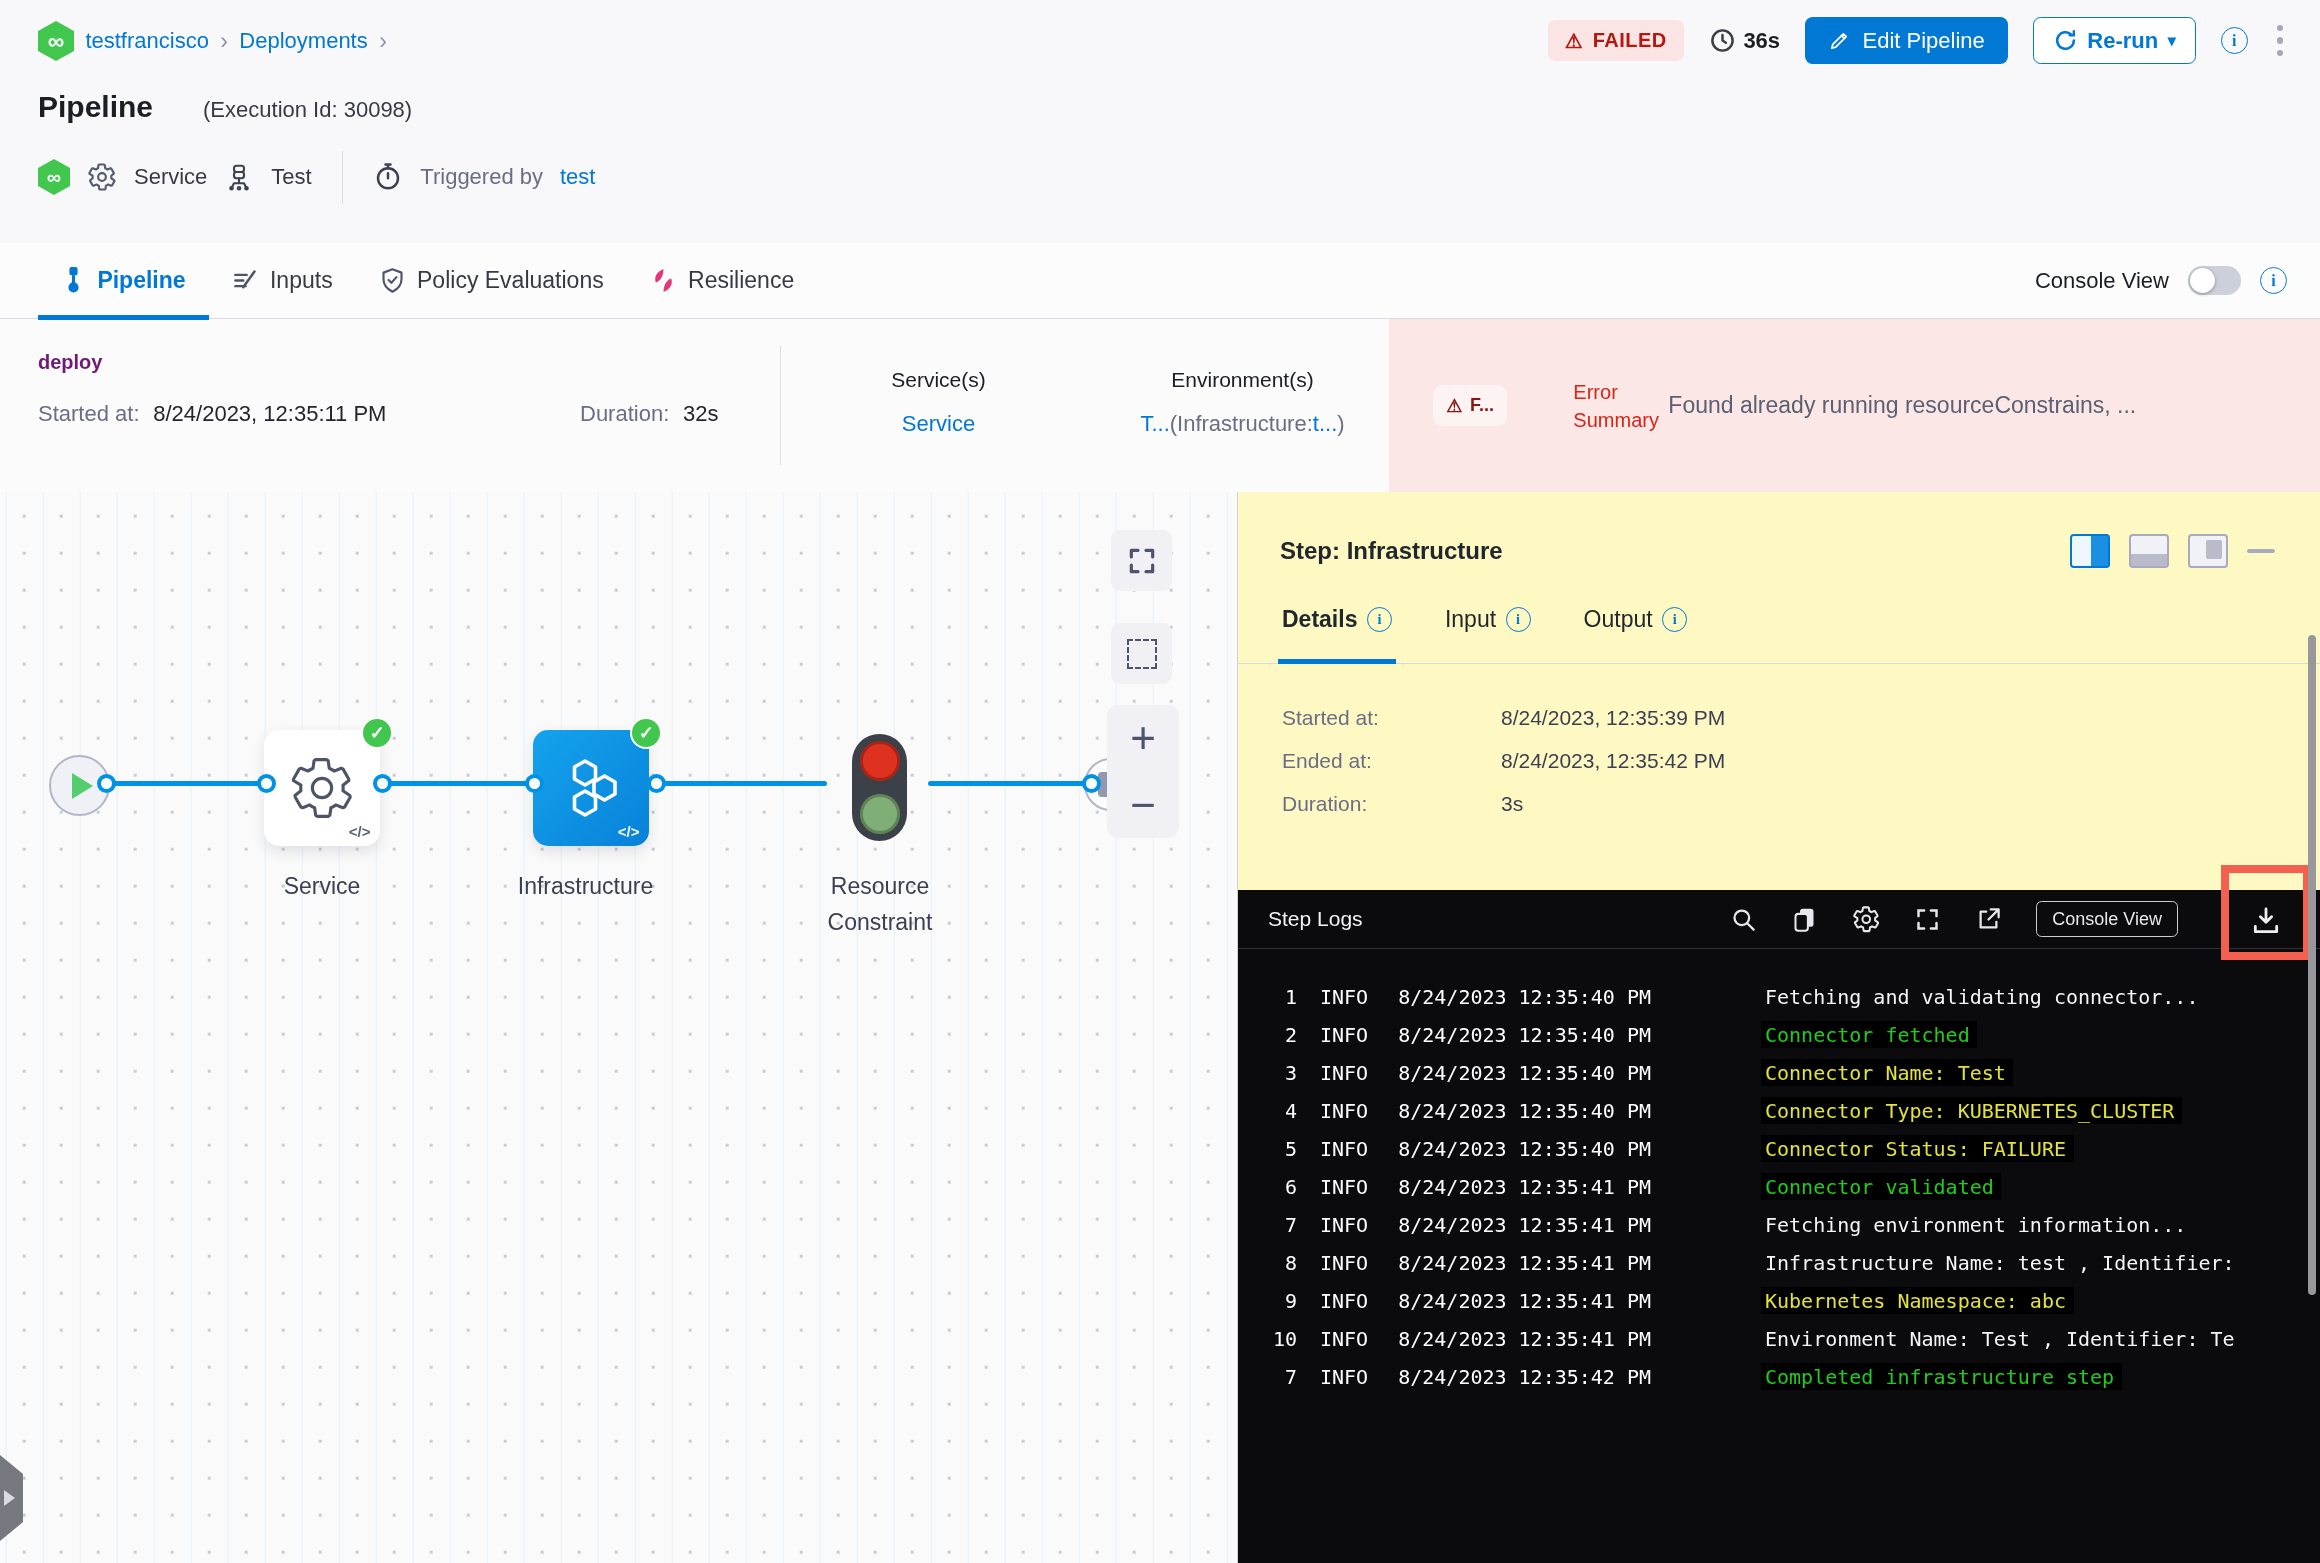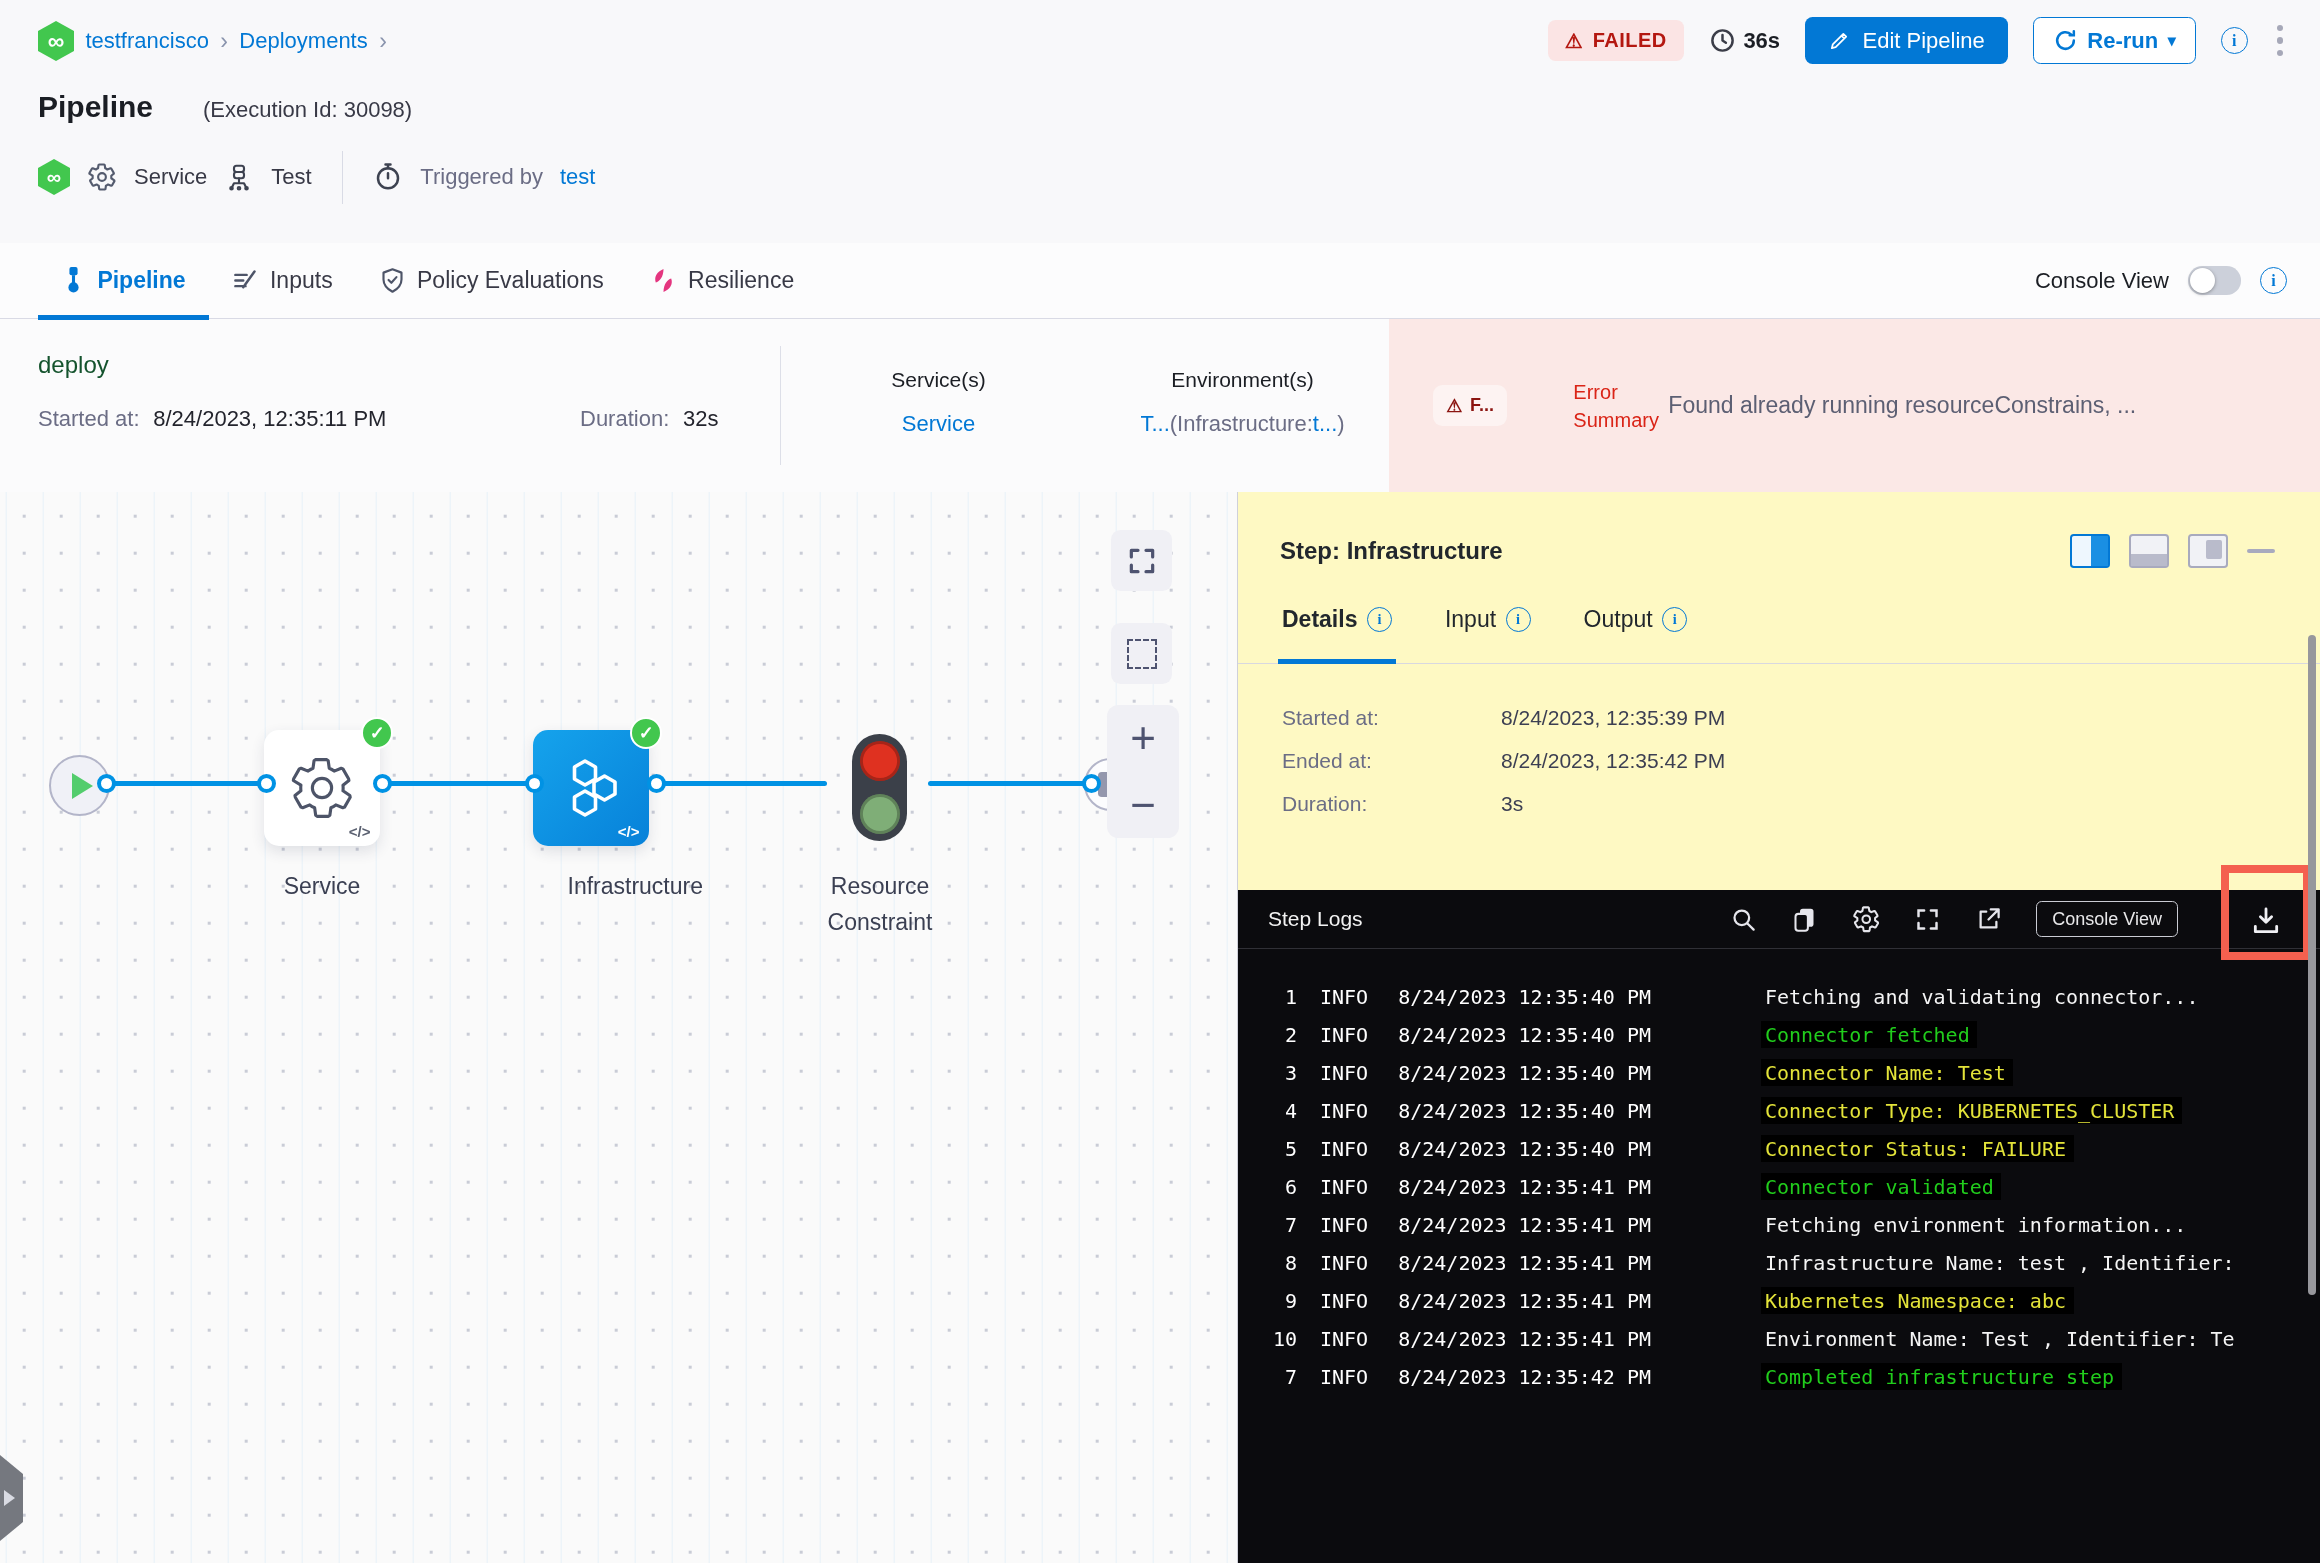--- a/index.html
+++ b/index.html
@@ -47,21 +47,21 @@
   .tab.active::after { content:""; position:absolute; left:0; right:0; bottom:-1px; height:4.8px; background:#0278d5; }
   .tabbar-right { margin-left:auto; display:flex; align-items:center; gap:19px; }
   .toggle { width:53px; height:28.5px; border-radius:14.3px; background:#ccd0da; position:relative; cursor:pointer; }
   .toggle .knob { position:absolute; left:1.9px; top:1.9px; width:25px; height:25px; border-radius:50%;
     background:#fff; box-shadow:0 1px 3.8px rgba(0,0,0,.35); }
   .console-label { font-size:22px; color:#1b1e24; }
 
   
   .stage-bar { height:173px; display:flex; background:#fbfbfc; }
   .stage-left { width:780px; padding:32px 0 0 38px; position:relative; }
-  .stage-name { font-size:24px; font-weight:normal; color:#14532d; }
+  .stage-name { font-size:20px; font-weight:bold; color:#701a75; }
   .stage-meta { display:flex; margin-top:27px; font-size:22px; }
   .stage-meta .lbl { color:#6b6d85; }
   .stage-meta .val { color:#23242d; margin-left:7.6px; }
   .stage-started { width:542px; }
   .stage-divider { width:1px; background:#dddfe8; margin:27px 0; }
   .stage-col { padding:49px 0 0 30px; width:285px;text-align:center; }
   .stage-col.env { width:323px; }
   .col-head { font-size:21px; color:#1b1e24; }
   .col-val { margin-top:19px; font-size:22px; white-space:nowrap; }
   .stage-error { flex:1; background:#fbe8e6; display:flex; align-items:center; padding:0 28.5px 0 44px; overflow:hidden; }
@@ -360,21 +360,21 @@
         </div>
 
       <span class="conn-dot" style="left:97px;"></span>
       <span class="conn-dot" style="left:257px;"></span>
       <span class="conn-dot" style="left:373px;"></span>
       <span class="conn-dot" style="left:525px;"></span>
       <span class="conn-dot" style="left:647px;"></span>
       <span class="conn-dot" style="left:1082px;"></span>
 
       <div class="node-label" style="left:264px;width:116px;">Service</div>
-      <div class="node-label" style="left:528px;width:175px;text-align:right;">Infrastructure</div>
+      <div class="node-label" style="left:498px;width:175px;">Infrastructure</div>
       <div class="node-label" style="left:799px;width:162px;">Resource Constraint</div>
 
       <div class="ctl-btn" style="top:38px;">
         <svg width="32" height="32" viewBox="0 0 24 24" class="icon-stroke" style="stroke:#4e5370;stroke-width:2.4">
           <path d="M4 9V4h5M15 4h5v5M20 15v5h-5M9 20H4v-5"></path>
         </svg>
       </div>
       <div class="ctl-btn" style="top:131px;">
         <span class="marquee-box"></span>
       </div>

